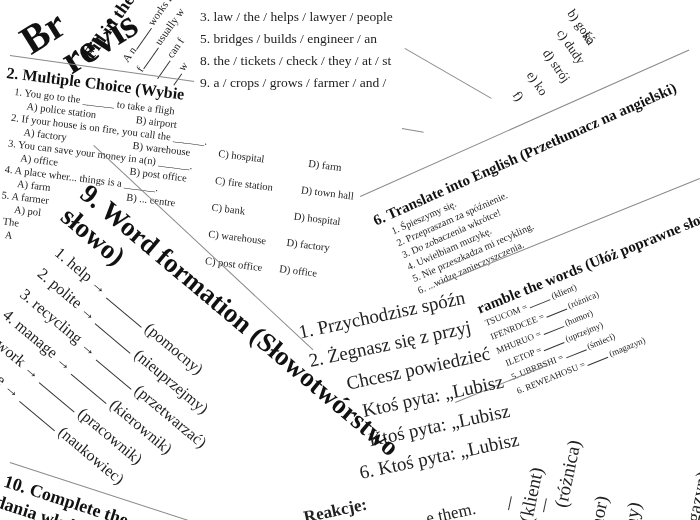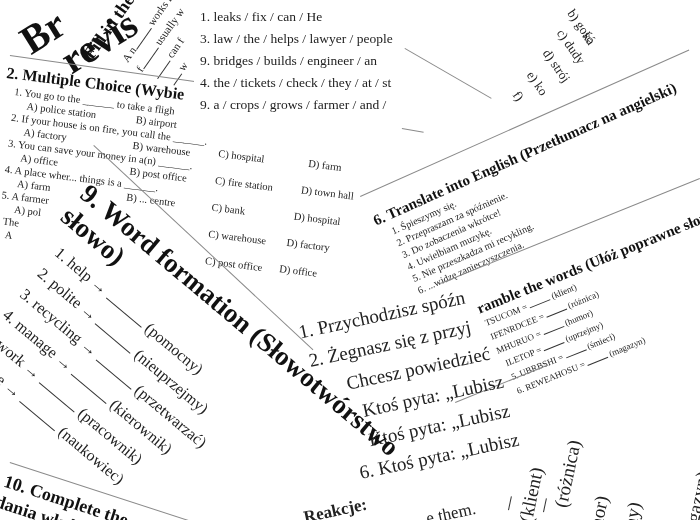--- a/index.html
+++ b/index.html
@@ -57,24 +57,23 @@
 </div>
 <div class="frag" style="left:310px; top:150px; transform:rotate(7deg); font-size:10.5px; line-height:27px;">
   <div>D) farm</div>
   <div style="margin-left:-4px;">D) town hall</div>
   <div style="margin-left:-8px;">D) hospital</div>
   <div style="margin-left:-12px;">D) factory</div>
   <div style="margin-left:-16px;">D) office</div>
 </div>
 
 <div class="frag bg" style="left:194px; top:4px; width:208px; height:135px; overflow:hidden; font-size:13.5px; line-height:22px; padding-top:2px;">
-  <div style="padding-left:6px;">1.  leaks / fix / can / He</div>
   <div style="padding-left:6px;">3.  law / the / helps / lawyer / people</div>
-  <div style="padding-left:6px;">9.  bridges / builds / engineer / an</div>
-  <div style="padding-left:6px;">4.  the / tickets / check / they / at / st</div>
+  <div style="padding-left:6px;">5.  bridges / builds / engineer / an</div>
+  <div style="padding-left:6px;">8.  the / tickets / check / they / at / st</div>
   <div style="padding-left:6px;">9.  a / crops / grows / farmer / and / </div>
 </div>
 <div class="rule" style="left:405px; top:48px; width:100px; transform:rotate(30deg);"></div>
 <div class="rule" style="left:402px; top:128px; width:22px; transform:rotate(10deg);"></div>
 
 <div class="frag" style="left:572px; top:-6px; transform:rotate(55deg); font-size:13px; line-height:24px;">
   <div style="padding-left:40px;">ka</div>
 </div>
 <div class="frag" style="left:580px; top:4px; transform:rotate(55deg); font-size:13px; line-height:24px;">
   <div>b) gość</div>

